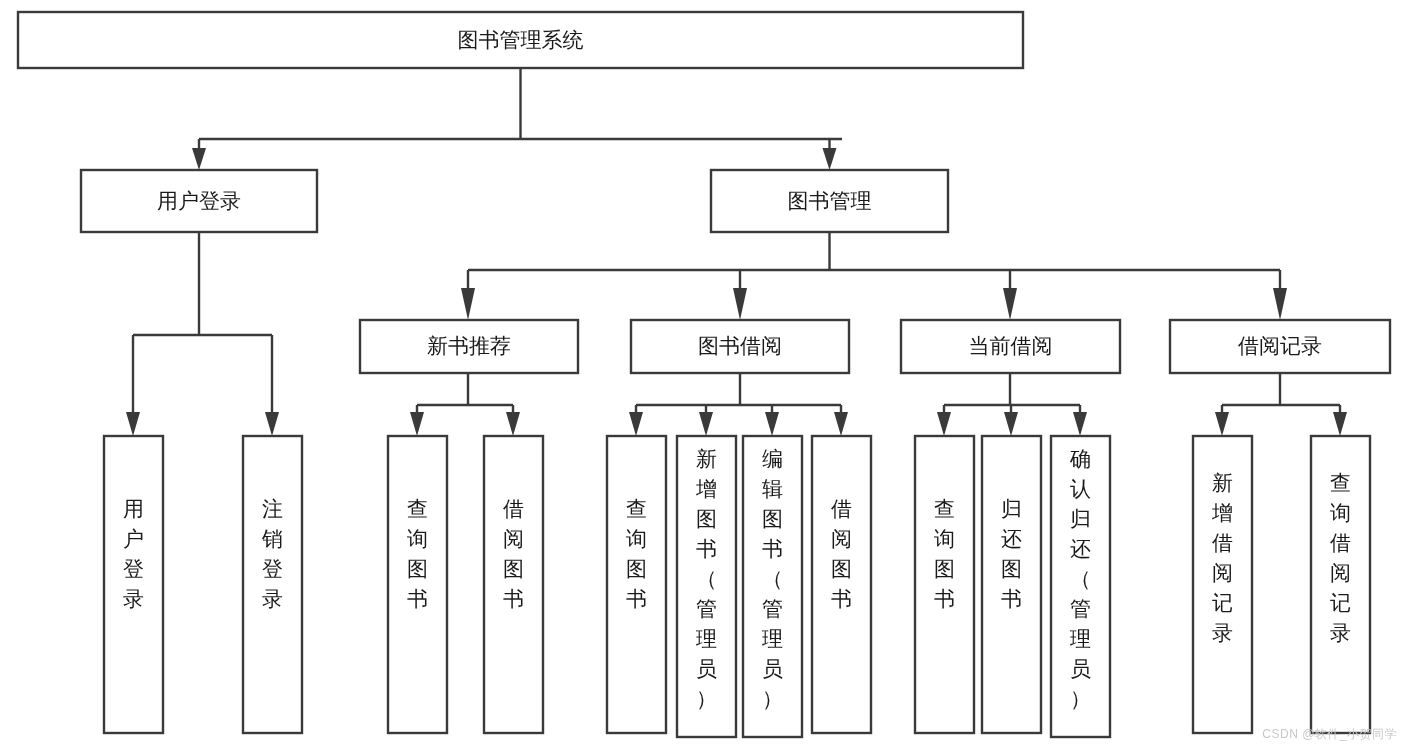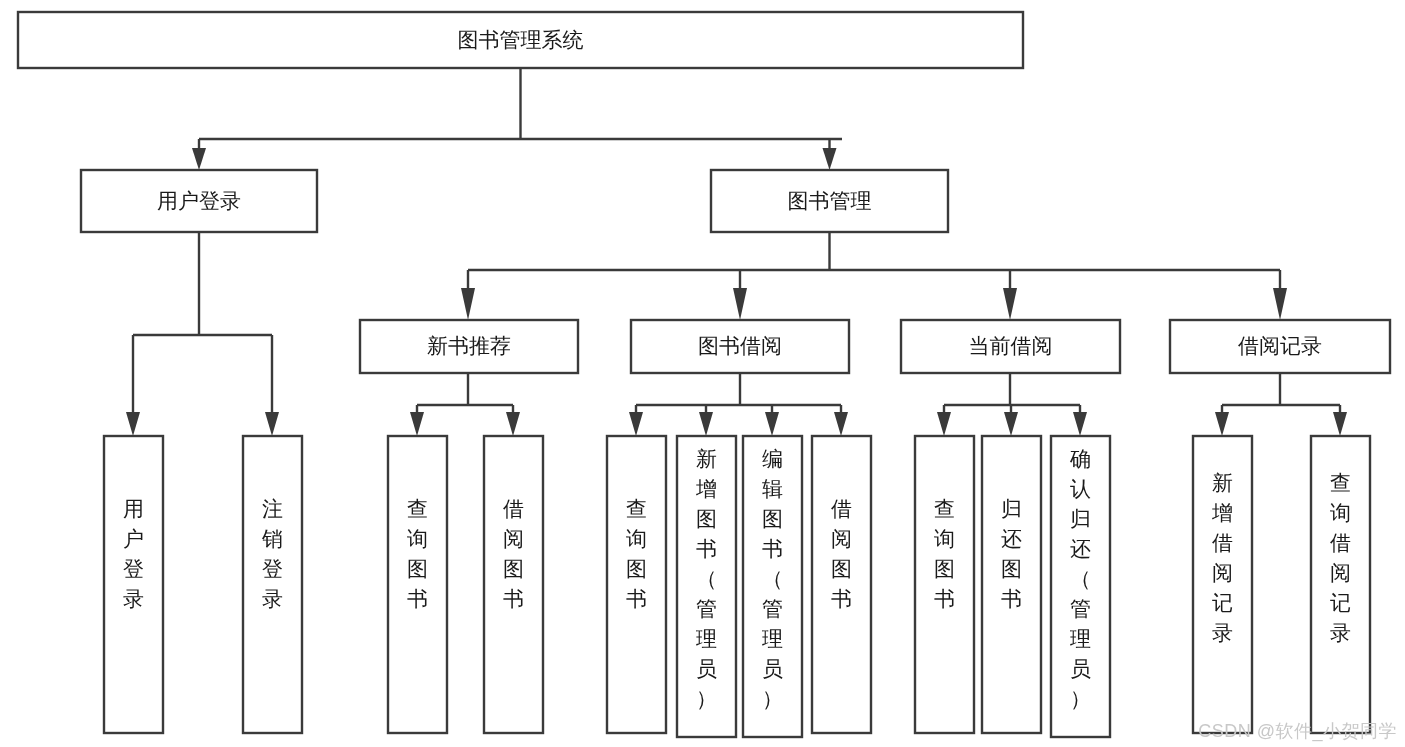--- a/index.html
+++ b/index.html
@@ -54,21 +54,21 @@
     font-family: "Liberation Sans", "DejaVu Sans", sans-serif;
     font-size: 21px;
     fill: #1a1a1a;
     text-anchor: middle;
   }
   .watermark {
     position: absolute;
     right: 8px;
     bottom: 4px;
     font-family: "Liberation Sans", "DejaVu Sans", sans-serif;
-    font-size: 18px;
+    font-size: 12px;
     color: #c8c8c8;
     letter-spacing: 0.5px;
     white-space: nowrap;
     pointer-events: none;
     user-select: none;
   }
 </style>
 </head>
 <body>
 

